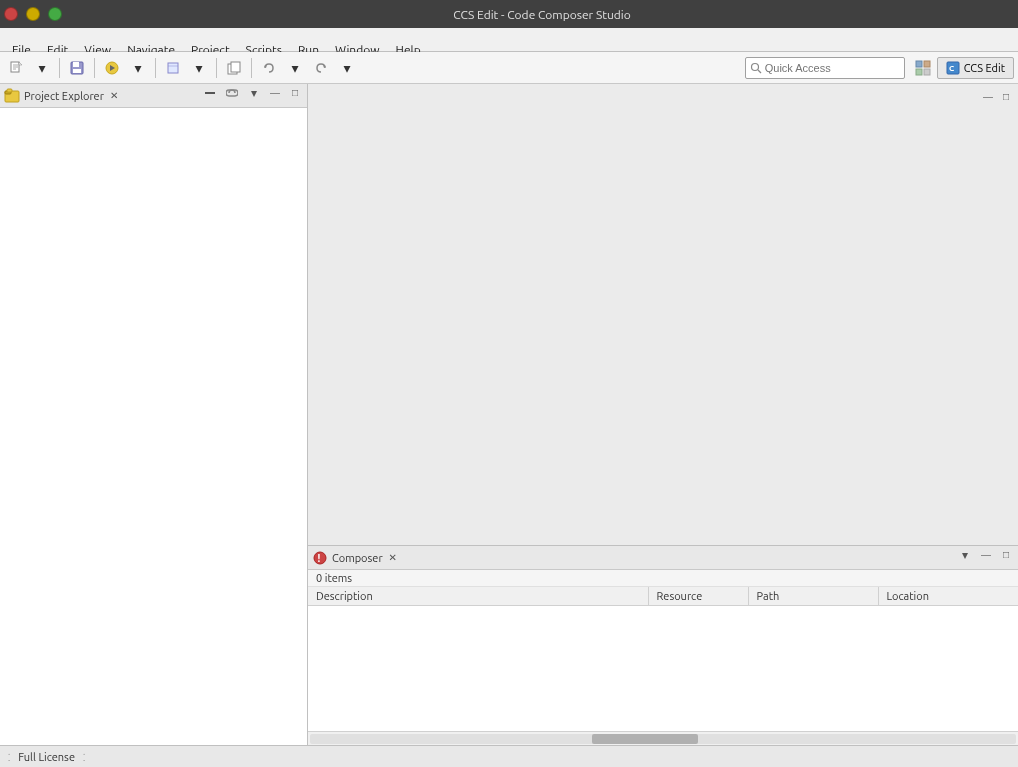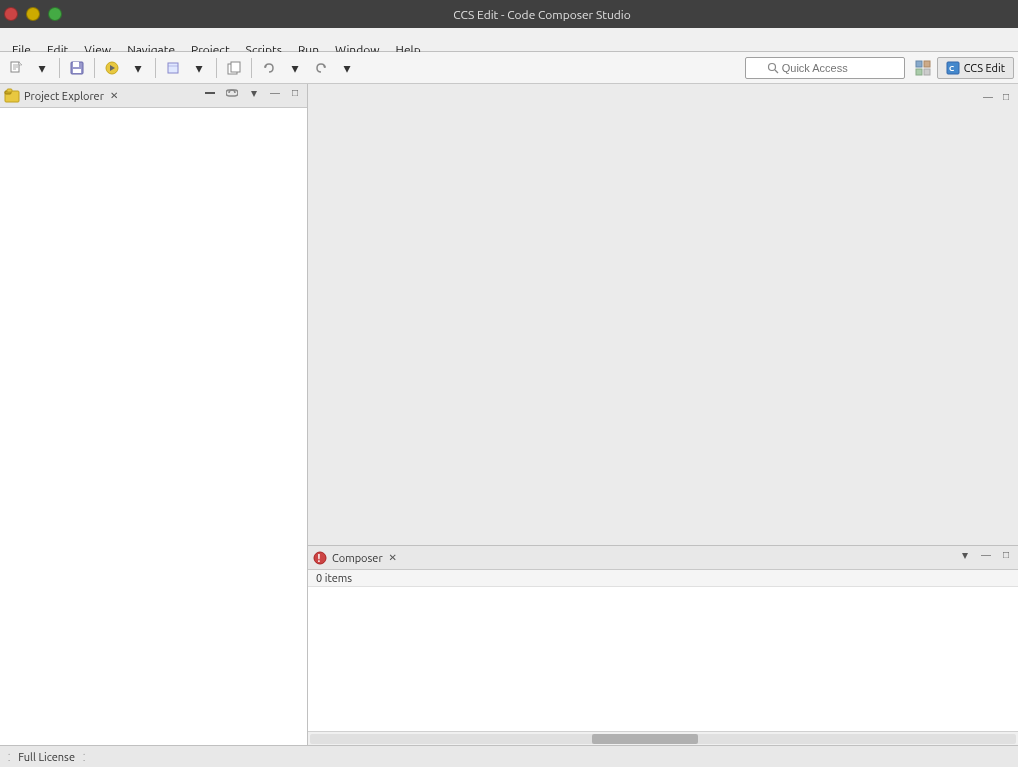--- a/index.html
+++ b/index.html
@@ -92,21 +92,21 @@
       margin: 0 3px;
     }
     .toolbar-spacer { flex: 1; }
     #quick-access-container {
       display: flex;
       align-items: center;
       background: white;
       border: 1px solid #a0a0a0;
       border-radius: 2px;
       height: 22px;
-      padding: 0 21px;
+      padding: 0 4px;
       width: 160px;
       margin-right: 4px;
     }
     #quick-access-container svg { margin-right: 3px; flex-shrink: 0; }
     #quick-access-input {
       border: none;
       outline: none;
       font-size: 11px;
       color: #777;
       background: transparent;
@@ -446,20 +446,32 @@
           </svg>
           <span>Composer</span>
           <span style="font-size:10px;cursor:pointer;color:#555;margin-left:2px;">✕</span>
         </div>
         <div class="panel-action-btn">▾</div>
         <div class="ctrl-btn">—</div>
         <div class="ctrl-btn">□</div>
       </div>
       <div id="problems-content">
         <div id="items-count">0 items</div>
+        <table class="problems-table">
+          <thead>
+            <tr>
+              <th style="width:340px;">Description</th>
+              <th style="width:100px;">Resource</th>
+              <th style="width:130px;">Path</th>
+              <th>Location</th>
+            </tr>
+          </thead>
+          <tbody>
+          </tbody>
+        </table>
       </div>
       <div id="h-scrollbar">
         <div class="h-scroll-track">
           <div class="h-scroll-thumb"></div>
         </div>
       </div>
     </div>
   </div>
 </div>
 

